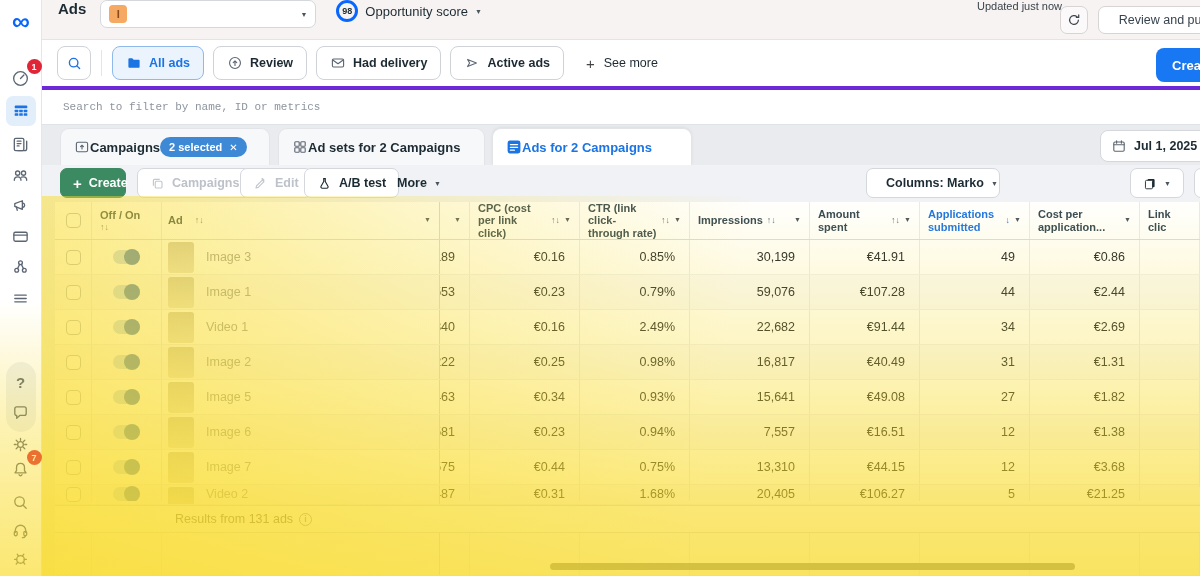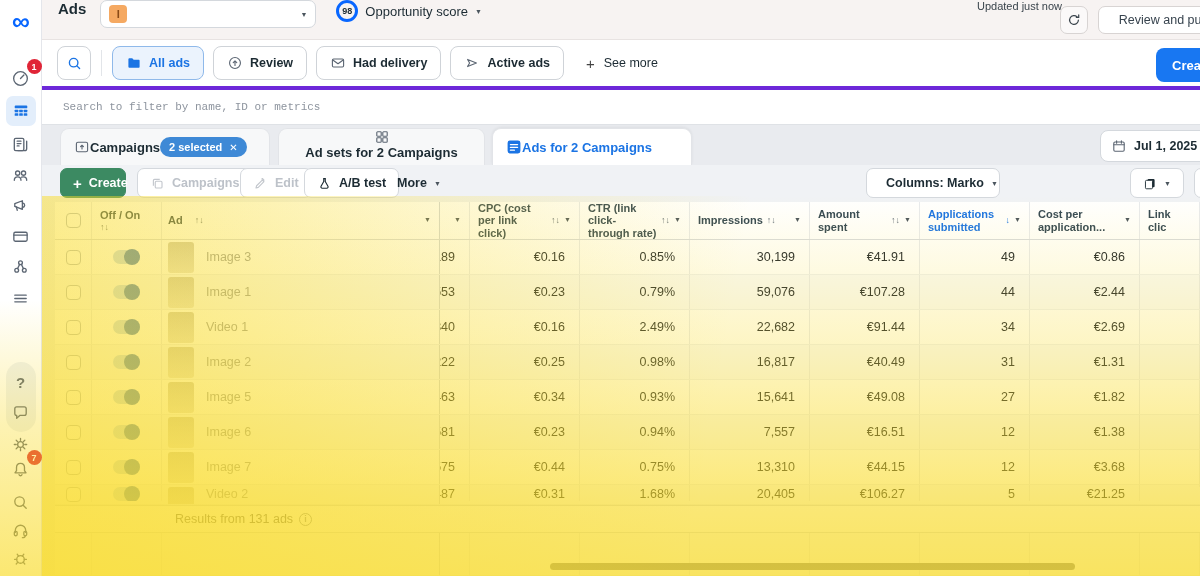--- a/index.html
+++ b/index.html
@@ -47,21 +47,21 @@
   
   #searchrow { position:absolute; left:42px; top:90px; width:1158px; height:35px; background:#fff; border-bottom:1px solid #dfe2e6; z-index:4; }
   #searchrow input { width:100%; height:100%; border:none; outline:none; padding-left:21px; font-size:11px; color:#333; font-family:Liberation Mono, monospace; background:transparent; }
   #searchrow input::placeholder { color:#8d949e; }
 
   
   #tabsrow { position:absolute; left:42px; top:125px; width:1158px; height:40px; background:#e9ebef; z-index:4; }
   .tab { position:absolute; top:3px; height:37px; background:#f7f8f9; border:1px solid #e2e4e8; border-bottom:none; border-radius:9px 9px 0 0; display:flex; align-items:center; gap:0; padding:0 13px; font-size:13px; font-weight:bold; color:#1c2b33; }
   .tab-active { background:#fff; color:#1b74e4; box-shadow:0 -1px 3px rgba(0,0,0,0.06);align-items:center; }
   #tab-campaigns { left:18px; width:210px; }
-  #tab-adsets { left:236px; width:207px;flex-direction:column; }
+  #tab-adsets { left:236px; width:207px; }
   #tab-ads { left:450px; width:200px; }
   .sel-badge { background:#3e89d6; color:#fff; border-radius:13px; font-size:11px; font-weight:bold; padding:4px 9px; display:flex; align-items:center; gap:7px; }
   .sel-x { font-size:10px; }
   #date-btn { position:absolute; left:1058px; top:5px; width:140px; height:32px; background:#fff; border:1px solid #d4d8dd; border-radius:8px; display:flex; align-items:center; gap:7px; padding:0 10px; font-size:12.5px; font-weight:bold; color:#1c2b33; white-space:nowrap; overflow:hidden; }
 
   
   #toolbar { position:absolute; left:42px; top:165px; width:1158px; height:37px; background:#f0f2f5; z-index:4; }
   .tbtn { position:absolute; top:3px; height:30px; border-radius:7px; display:flex; align-items:center; gap:7px; padding:0 12px; font-size:12.5px; font-weight:bold; background:#fff; border:1px solid #d4d8dd; color:#1c2b33; white-space:nowrap; }
   #btn-create { left:18px; width:66px; background:#3c8a62; border-color:#3c8a62; color:#fff; }
   #btn-duplicate { left:95px; color:#bdc2c9; }

